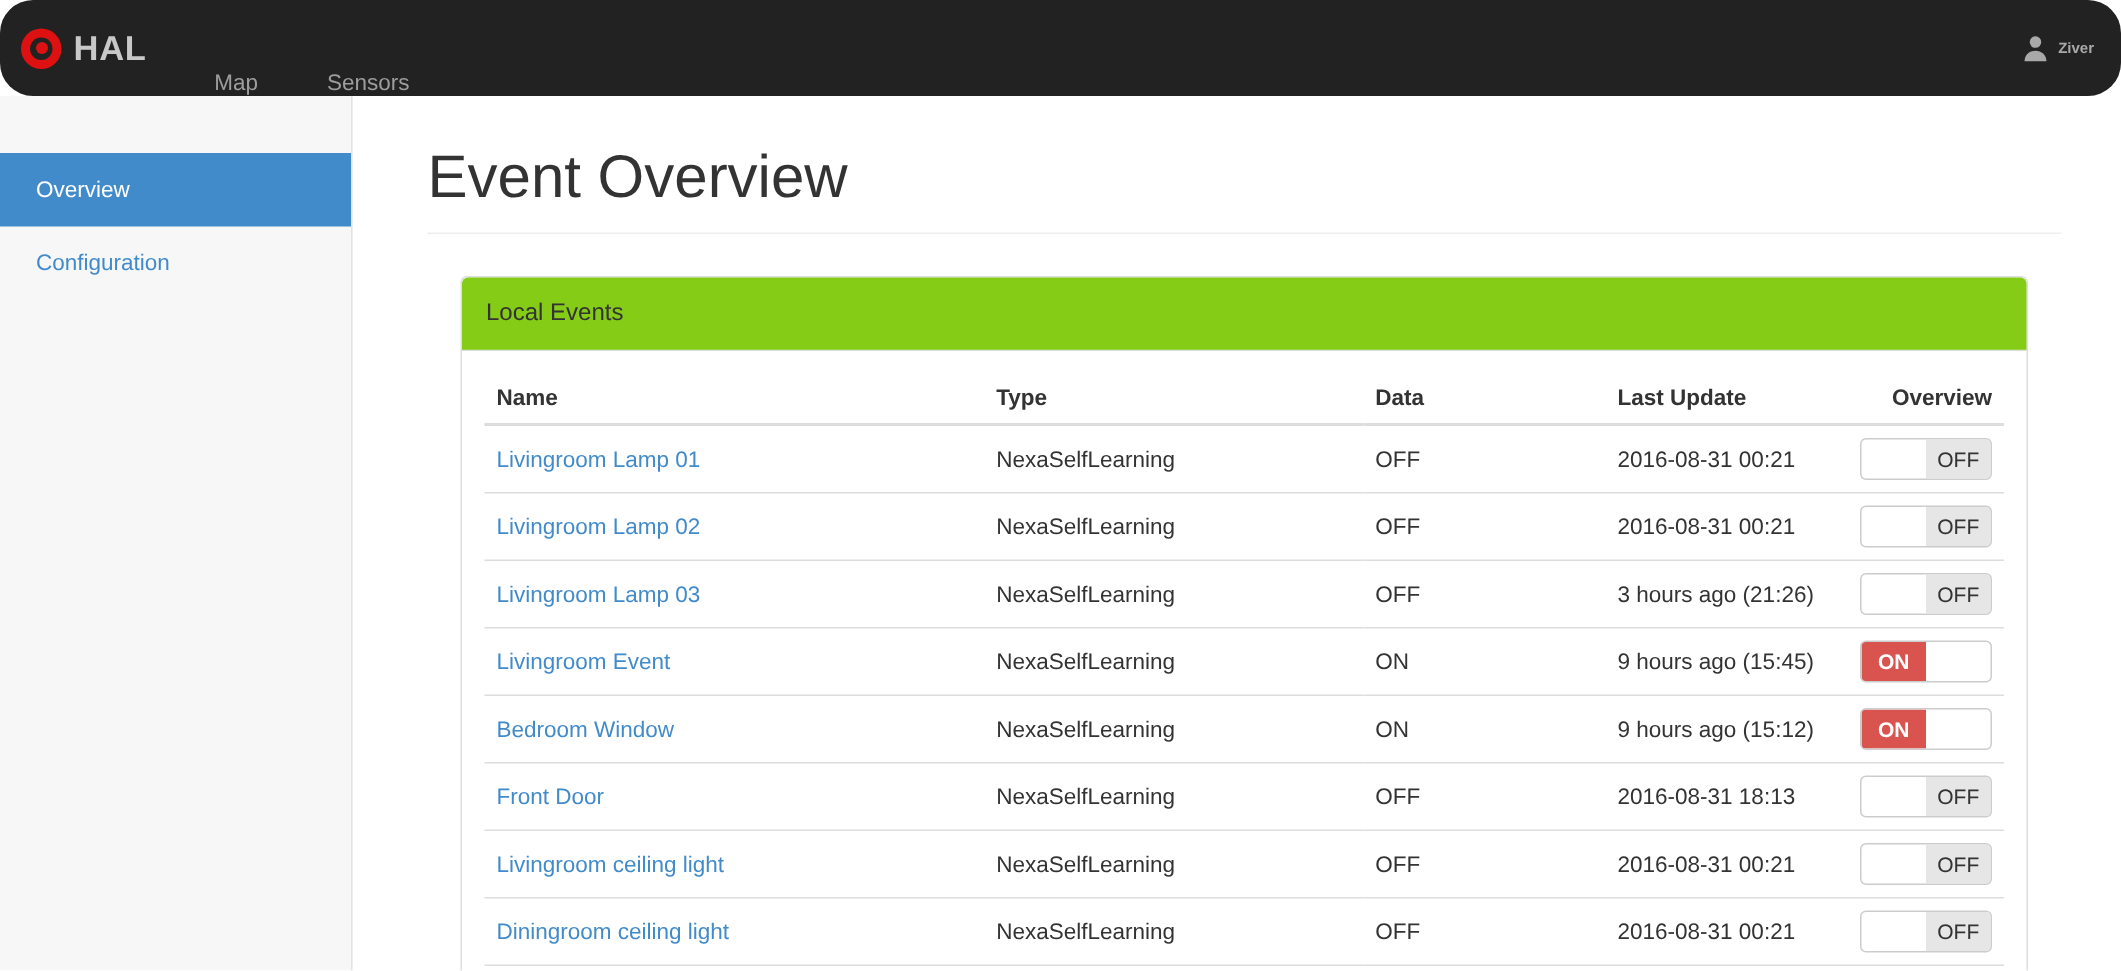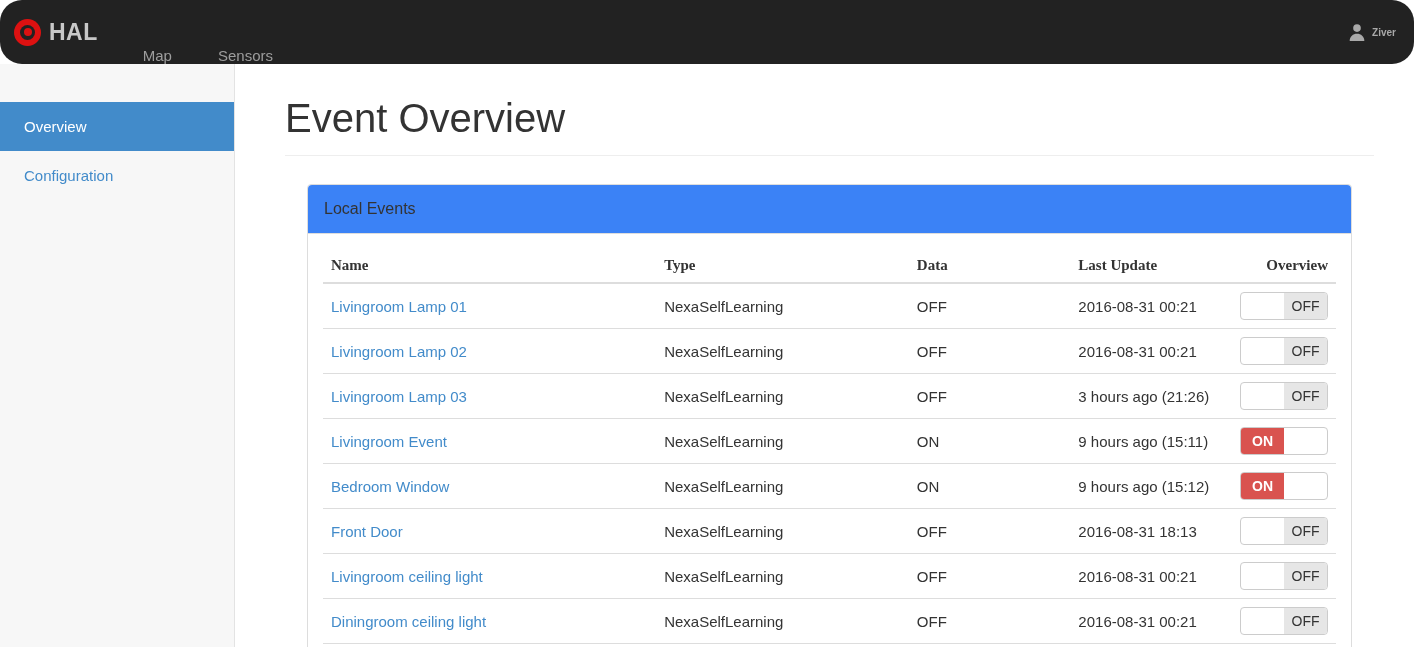--- a/index.html
+++ b/index.html
@@ -29,26 +29,26 @@
   .side-item { height:49px; display:flex; align-items:center; padding-left:24px;
                font-size:15px; color:var(--link-blue,#428bca); cursor:pointer; }
   .side-item.active { background:var(--active-blue,#428bca); color:#fff;margin-top:12px; }
 
   .content { flex:1; padding:24px 40px 0 50px; }
   .page-title { font-size:40px; font-weight:500; color:#333; padding:8px 0 14px 0;
                 border-bottom:1px solid #eee; }
 
   
   .panel { margin:28px 22px 0 22px; border:1px solid #ddd; border-radius:4px; background:#fff; }
-  .panel-heading { background:#3b82f6; border-bottom:1px solid #ddd; border-radius:4px 4px 0 0;
+  .panel-heading { background:#84cc16; border-bottom:1px solid #ddd; border-radius:4px 4px 0 0;
                    padding:15px 16px; font-size:16px; color:#333; }
   .panel-body { padding:15px; }
 
   table { width:100%; border-collapse:collapse; font-size:15px; }
-  th { text-align:left; padding:8px; border-bottom:2px solid #ddd; font-weight:bold; color:#333;font-family:Liberation Serif, serif; }
+  th { text-align:left; padding:8px; border-bottom:2px solid #ddd; font-weight:bold; color:#333; }
   td { padding:8px; border-top:1px solid #ddd; height:40px; vertical-align:middle; color:#333;margin-top:16px; }
   tbody tr:last-child td { border-bottom:1px solid #ddd; }
   th.col-actions, td.col-actions { text-align:right; }
   .col-name { width:33%; } .col-type { width:25%; } .col-data { width:16%; }
   .col-update { width:16%; } .col-actions { width:10%; }
   .name-link { color:var(--link-blue,#428bca); text-decoration:none; cursor:pointer; }
 
   
   .switch { width:88px; height:28px; border:1px solid #ccc; border-radius:4px; overflow:hidden;
             display:inline-flex; background:#fff; cursor:pointer; vertical-align:middle; }
@@ -150,21 +150,21 @@
         <span class="sw-half sw-right">OFF</span>
       </span>
     </td>
   </tr>
               <tr>
     <td class="col-name">
       <a class="name-link">Livingroom Event</a>
     </td>
     <td class="col-type">NexaSelfLearning</td>
     <td class="col-data">ON</td>
-    <td class="col-update">9 hours ago (15:11)</td>
+    <td class="col-update">9 hours ago (15:45)</td>
     <td class="col-actions">
       <span class="switch on">
         <span class="sw-half sw-left">ON</span>
         <span class="sw-half sw-right"></span>
       </span>
     </td>
   </tr>
               <tr>
     <td class="col-name">
       <a class="name-link">Bedroom Window</a>

